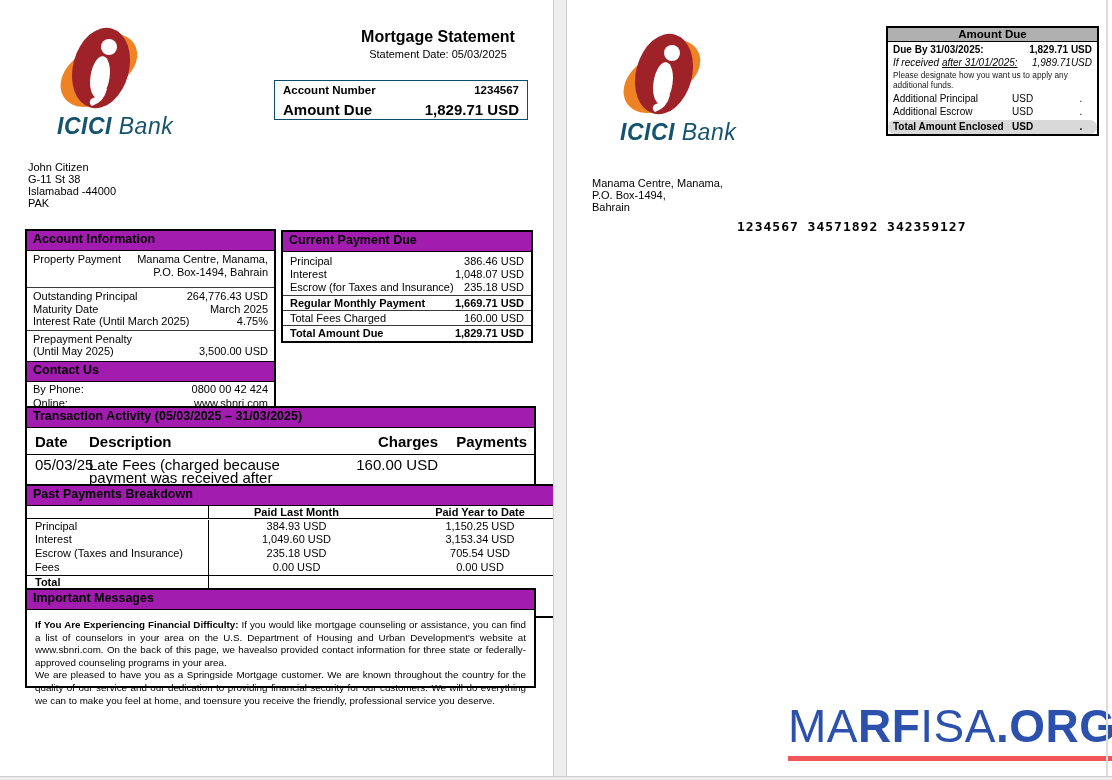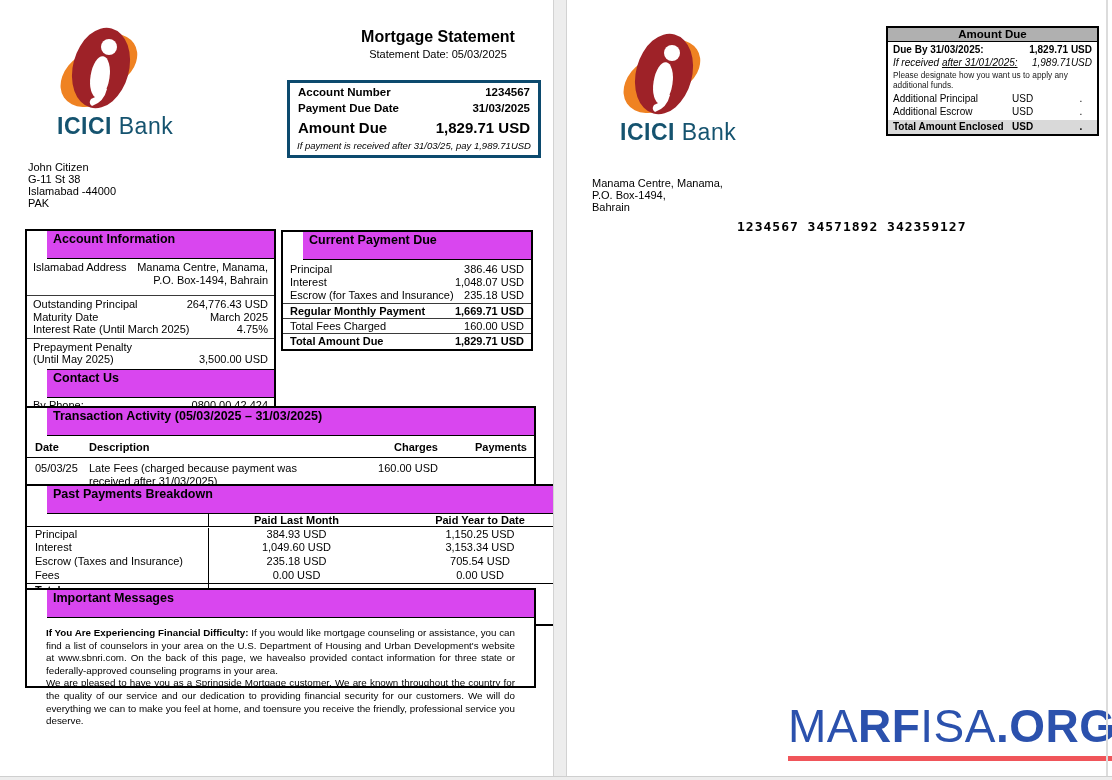--- a/index.html
+++ b/index.html
@@ -9,37 +9,37 @@
   .page { position:absolute; top:0; height:776px; background:#fff; }
   #page-left  { left:0; width:553px; }
   #page-right { left:567px; width:539px; }
   #gutter { position:absolute; left:553px; top:0; width:14px; height:780px; background:#ededed; border-left:1px solid #d2d2d2; border-right:1px solid #d2d2d2; }
   #right-edge { position:absolute; left:1106px; top:0; width:2px; height:780px; background:#dcdcdc; }
   #bottom-strip { position:absolute; left:0; top:776px; width:1112px; height:4px; background:#ededed; border-top:1px solid #cfcfcf; }
 
   
   .icici-logo { position:absolute; width:160px; }
   .logo-mark { position:relative; width:88px; height:84px; }
-  .wordmark { font-size:23px; color:#15536f; letter-spacing:0.5px; white-space:nowrap; margin-top:3px; }
+  .wordmark { font-style:italic; font-size:23px; color:#15536f; letter-spacing:0.5px; white-space:nowrap; margin-top:3px; }
   .wordmark b { font-weight:800; }
   .wordmark span.bank { font-weight:500; }
 
   
   .secbox { position:absolute; border:2px solid #000; background:#fff; }
-  .sec-header { background:#d946ef; font-weight:bold; font-size:12.5px; padding:1px 6px 12px; border-bottom:1px solid #000;margin-left:20px; }
+  .sec-header { background:#a21caf; font-weight:bold; font-size:12.5px; padding:1px 6px 4px; border-bottom:1px solid #000; }
   .row { display:flex; justify-content:space-between; font-size:11px; padding:0 6px; line-height:12.5px; }
   .bold { font-weight:bold; }
   .it { font-style:italic; }
 
   
   #title-block { position:absolute; left:340px; top:28px; width:196px; text-align:center; }
   #title-block .t { font-size:16px; font-weight:bold; }
   #title-block .d { font-size:11px; margin-top:2px; }
 
-  #summary-box { position:absolute; left:287px; top:80px; width:254px; border:3px solid #0c4a6e; }
+  #summary-box { position:absolute; left:274px; top:80px; width:254px; border:1px solid #0c4a6e; }
   #summary-box .srow { display:flex; justify-content:space-between; font-weight:bold; font-size:11.5px; padding:3px 8px 1px; }
   #summary-box .srow.big { font-size:15px; padding-top:4px; }
   #summary-box .note { font-style:italic; font-size:9.5px; text-align:center; padding:3px 2px 4px; }
 
   #recipient { position:absolute; left:28px; top:161px; font-size:11px; line-height:12px; }
 
   
   #acct-box { left:25px; top:229px; width:251px; }
   #acct-box .prop { display:flex; justify-content:space-between; padding:2px 6px 1px; border-bottom:1px solid #3a3a3a; min-height:37px; }
   #acct-box .prop .lbl { font-size:11px; }
@@ -50,21 +50,21 @@
   #acct-box .contact-note { font-style:italic; font-size:10.5px; padding:1px 6px 2px; }
   #acct-box .crow { padding:1px 6px; }
 
   
   #cpd-box { left:281px; top:230px; width:252px; }
   #cpd-box .row { padding:1px 7px 0; line-height:12.2px; }
   .bline { border-bottom:1px solid #3a3a3a; padding-bottom:1px !important; }
 
   
   #ta-box { left:25px; top:406px; width:511px; }
-  .ta-cols { display:flex; font-size:11px; }
+  .ta-cols { display:flex; font-size:15px; }
   .ta-cols .c-date { width:62px; padding-left:8px; }
   .ta-cols .c-desc { flex:1; }
   .ta-cols .c-chg { width:98px; text-align:right; }
   .ta-cols .c-pay { width:96px; text-align:right; padding-right:7px; }
   #ta-head { font-weight:bold; padding:5px 0 4px; border-bottom:1px solid #000; }
   .ta-row { padding:2px 0 1px; line-height:12.5px; }
   #ta-rows { padding-top:2px; padding-bottom:2px; }
 
   
   #pp-box { left:25px; top:484px; width:560px; }
@@ -72,36 +72,36 @@
   .pp-cols .c-lbl { width:182px; border-right:1px solid #000; padding-left:8px; }
   .pp-cols .c-lm { width:175px; text-align:center; }
   .pp-cols .c-ytd { flex:1; text-align:center; padding-right:7px; }
   #pp-head { font-weight:bold; border-bottom:1px solid #000; }
   #pp-head .c-lm, #pp-head .c-ytd { }
   .pp-row { line-height:13.4px; padding-top:0.5px; }
   .pp-total { font-weight:bold; border-top:1px solid #000;flex-direction:column; }
 
   
   #im-box { left:25px; top:588px; width:511px; height:100px; }
-  #im-body { font-size:9.8px; line-height:12.6px; text-align:justify; padding:9px 19px 6px; }
+  #im-body { font-size:9.8px; line-height:12.6px; text-align:justify; padding:9px 8px 6px; }
 
   
   #addr2 { position:absolute; left:592px; top:177px; font-size:11px; line-height:12px; }
   #micr { position:absolute; left:737px; top:219px; font-family:"DejaVu Sans Mono", monospace; font-weight:bold; font-size:13px; letter-spacing:1px; }
 
   #ad-box { position:absolute; left:886px; top:26px; width:213px; border:2px solid #000; background:#fff; }
   #ad-box .hdr { background:#b0b0b0; text-align:center; font-weight:bold; font-size:11.5px; padding:0 0 1px; border-bottom:1px solid #000; }
   #ad-box .r { display:flex; justify-content:space-between; font-size:10px; padding:1px 5px 0; line-height:12px; }
   #ad-box .r .u { text-decoration:underline; }
   #ad-box .small-note { font-size:8.3px; line-height:9.8px; padding:2px 5px 1px; color:#1a1a1a; }
   #ad-box .r3 { display:flex; font-size:10px; padding:1.5px 5px 0; line-height:11.5px; }
   #ad-box .r3 .l { flex:1; }
   #ad-box .r3 .c { width:58px; }
   #ad-box .r3 .dot { width:22px; text-align:center; }
-  #ad-box .total { background:#d9d9d9; font-weight:bold; margin-top:2px; padding:1px 5px 2px; }
+  #ad-box .total { background:#d9d9d9; font-weight:bold; margin-top:2px; padding:1px 5px 2px;border-radius:7px; }
 
   
   #marfisa { position:absolute; left:788px; top:702px; display:inline-block; border-bottom:5px solid #f0555a; padding-bottom:6px; }
   #marfisa .txt { font-size:46px; line-height:48px; color:#2b51ad; letter-spacing:0.5px; white-space:nowrap; }
   #marfisa .w5 { font-weight:500; }
   #marfisa .w8 { font-weight:800; }
 </style>
 </head>
 <body>
 
@@ -126,42 +126,37 @@
     <div id="title-block">
       <div class="t">Mortgage Statement</div>
       <div class="d">Statement Date: 05/03/2025</div>
     </div>
 
     <div id="summary-box">
       <div class="srow">
         <span>Account Number</span>
         <span>1234567</span>
       </div>
-      <div class="srow">
-        <span>Payment Due Date</span>
-        <span>31/03/2025</span>
-      </div>
       <div class="srow big">
         <span>Amount Due</span>
         <span>1,829.71 USD</span>
       </div>
-      <div class="note">If payment is received after 31/03/25, pay 1,989.71USD</div>
     </div>
 
     <div id="recipient">
       <div>John Citizen</div>
       <div>G-11 St 38</div>
       <div>Islamabad -44000</div>
       <div>PAK</div>
     </div>
 
     <div class="secbox" id="acct-box">
       <div class="sec-header">Account Information</div>
       <div class="prop">
-        <span class="lbl">Islamabad Address</span>
+        <span class="lbl">Property Payment</span>
         <span class="val">
           <span>Manama Centre, Manama,</span><br>
           <span>P.O. Box-1494, Bahrain</span>
         </span>
       </div>
       <div class="grp">
         <div class="row">
           <span>Outstanding Principal</span>
           <span>264,776.43 USD</span>
         </div>

